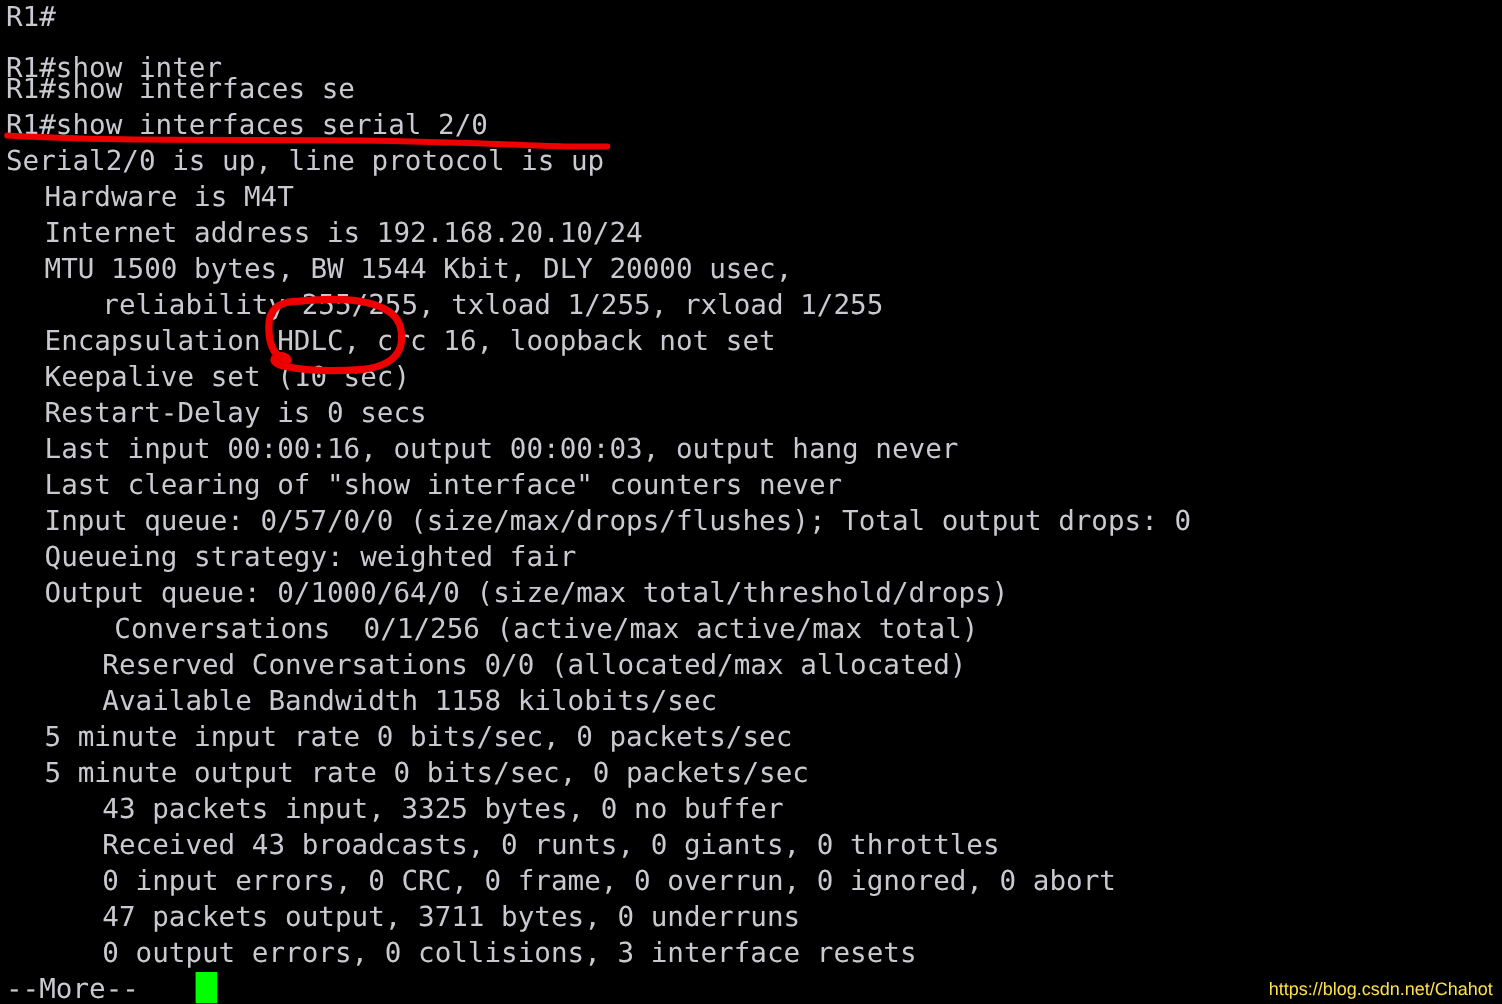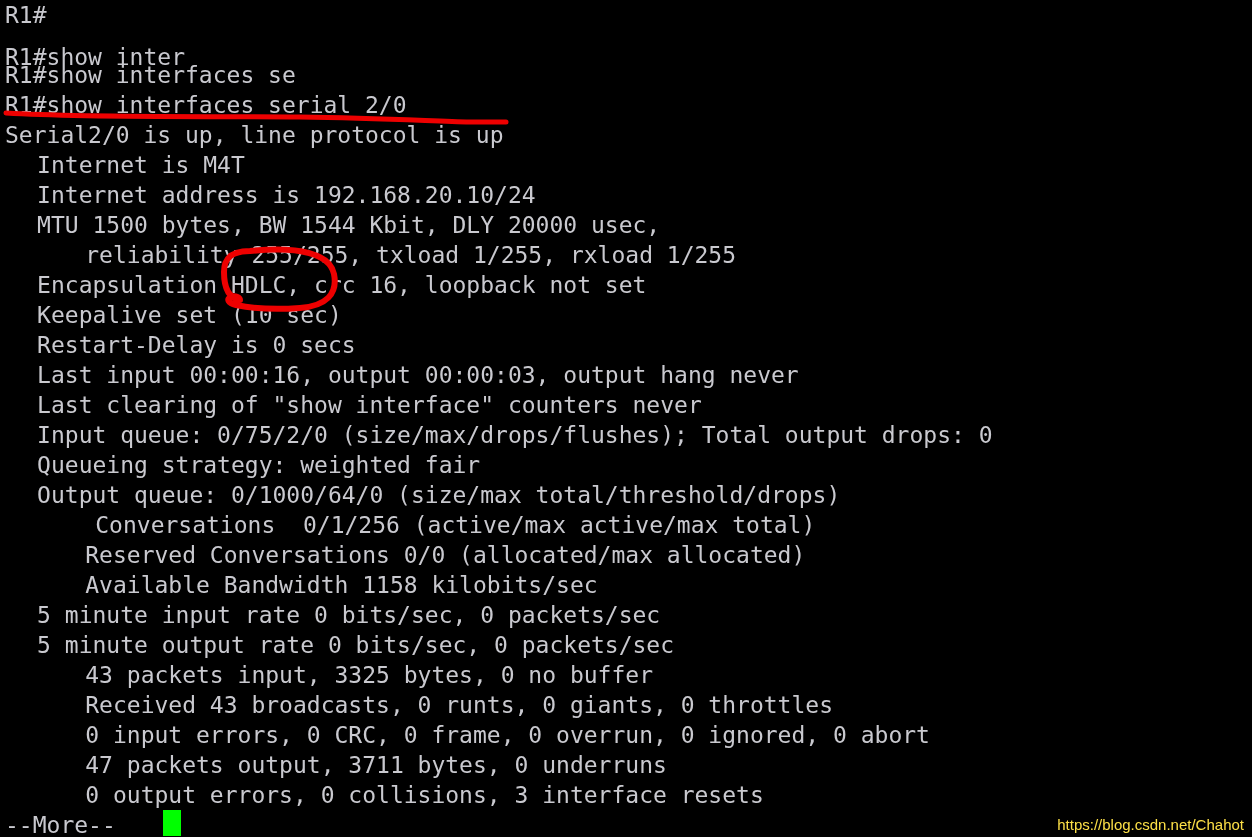--- a/index.html
+++ b/index.html
@@ -66,30 +66,30 @@
 <body>
 
 <div id="terminal">
 
   <div id="screen">
       <div class="line" style="top: 0px; left: 5px;">R1#</div>
       <div class="line" style="top: 42px; left: 5px;">R1#show inter</div>
       <div class="line" style="top: 60px; left: 5px;">R1#show interfaces se</div>
       <div class="line" style="top: 90px; left: 5px;">R1#show interfaces serial 2/0</div>
       <div class="line" style="top: 120px; left: 5px;">Serial2/0 is up, line protocol is up</div>
-      <div class="line" style="top: 150px; left: 37.1px;">Internet is M4T</div>
+      <div class="line" style="top: 150px; left: 37.1px;">Hardware is M4T</div>
       <div class="line" style="top: 180px; left: 37.1px;">Internet address is 192.168.20.10/24</div>
       <div class="line" style="top: 210px; left: 37.1px;">MTU 1500 bytes, BW 1544 Kbit, DLY 20000 usec,</div>
       <div class="line" style="top: 240px; left: 85.25px;">reliability 255/255, txload 1/255, rxload 1/255</div>
       <div class="line" style="top: 270px; left: 37.1px;">Encapsulation HDLC, crc 16, loopback not set</div>
       <div class="line" style="top: 300px; left: 37.1px;">Keepalive set (10 sec)</div>
       <div class="line" style="top: 330px; left: 37.1px;">Restart-Delay is 0 secs</div>
       <div class="line" style="top: 360px; left: 37.1px;">Last input 00:00:16, output 00:00:03, output hang never</div>
       <div class="line" style="top: 390px; left: 37.1px;">Last clearing of "show interface" counters never</div>
-      <div class="line" style="top: 420px; left: 37.1px;">Input queue: 0/75/2/0 (size/max/drops/flushes); Total output drops: 0</div>
+      <div class="line" style="top: 420px; left: 37.1px;">Input queue: 0/57/0/0 (size/max/drops/flushes); Total output drops: 0</div>
       <div class="line" style="top: 450px; left: 37.1px;">Queueing strategy: weighted fair</div>
       <div class="line" style="top: 480px; left: 37.1px;">Output queue: 0/1000/64/0 (size/max total/threshold/drops)</div>
       <div class="line" style="top: 510px; left: 85.25px; margin-left: 10px;">Conversations  0/1/256 (active/max active/max total)</div>
       <div class="line" style="top: 540px; left: 85.25px;">Reserved Conversations 0/0 (allocated/max allocated)</div>
       <div class="line" style="top: 570px; left: 85.25px;">Available Bandwidth 1158 kilobits/sec</div>
       <div class="line" style="top: 600px; left: 37.1px;">5 minute input rate 0 bits/sec, 0 packets/sec</div>
       <div class="line" style="top: 630px; left: 37.1px; text-align: right;">5 minute output rate 0 bits/sec, 0 packets/sec</div>
       <div class="line" style="top: 660px; left: 85.25px;">43 packets input, 3325 bytes, 0 no buffer</div>
       <div class="line" style="top: 690px; left: 85.25px;">Received 43 broadcasts, 0 runts, 0 giants, 0 throttles</div>
       <div class="line" style="top: 720px; left: 85.25px;">0 input errors, 0 CRC, 0 frame, 0 overrun, 0 ignored, 0 abort</div>

